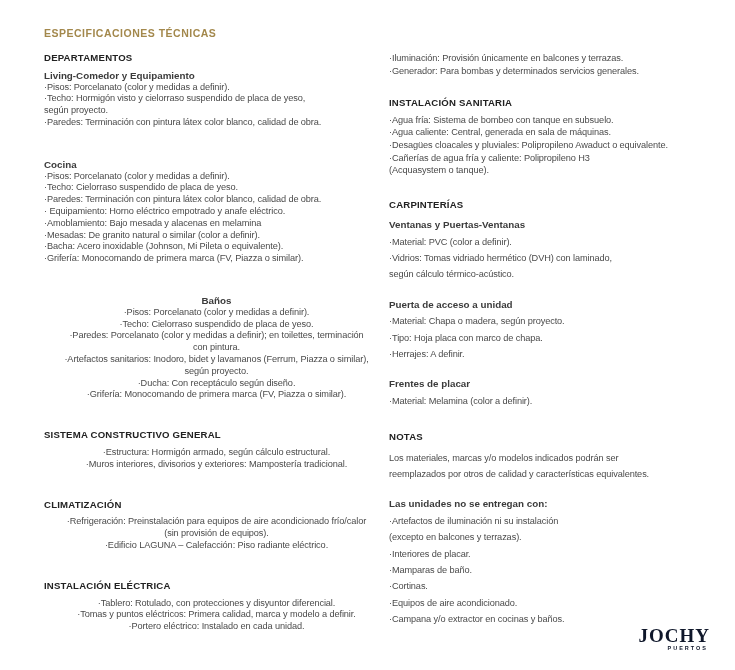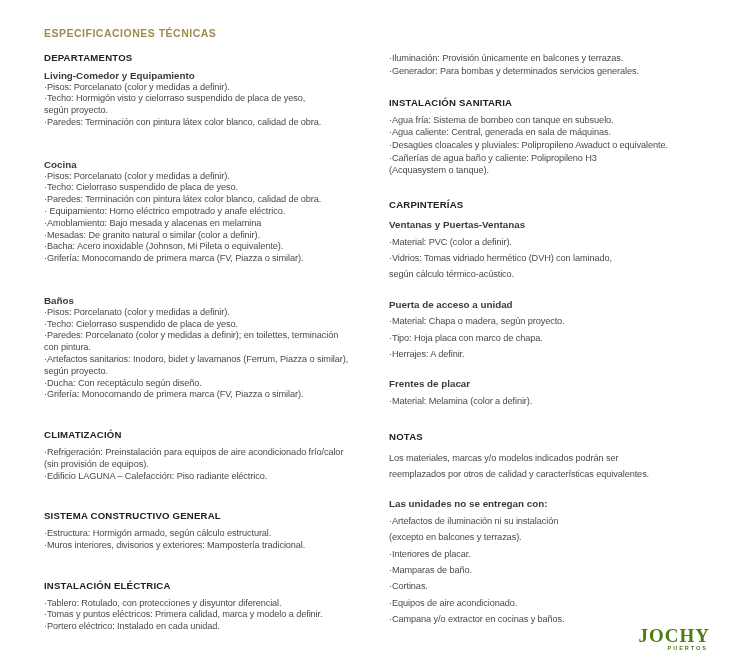--- a/index.html
+++ b/index.html
@@ -46,40 +46,40 @@
     font-size: 9.2px;
     font-weight: 400;
     letter-spacing: -0.1px;
     color: #4a4a4a;
     white-space: nowrap;
   }
 
   
   .col-left .line, .col-left .sub-heading, .col-left .sec-heading { line-height: 11.8px; }
   .col-left .group { margin-bottom: 30px; }
-  .col-left .group:last-child { margin-bottom: 0; }
+  .col-left .group:last-child { margin-bottom: 0; text-align: center; }
   .col-left .section { margin-bottom: 28px; }
   .col-left .section:last-child { margin-bottom: 0; }
 
   
   .col-right .line, .col-right .sub-heading, .col-right .sec-heading { line-height: 16.4px; }
   .col-right .section:nth-child(-n+2) .line,
   .col-right .section:nth-child(-n+2) .sec-heading { line-height: 12.6px; }
   .col-right .group { margin-bottom: 14px; }
   .col-right .group:last-child { margin-bottom: 0; }
   .col-right .section { margin-bottom: 20px; }
   .col-right .section:last-child { margin-bottom: 0; }
   .col-right .sec-heading { margin-bottom: 4px; }
 
   .logo {
     position: absolute;
     right: 25px;
     bottom: 18px;
     text-align: right;
-    color: #4d7c0f;
+    color: #0f172a;
     margin-top: 40px;
   }
   .logo-brand {
     font-family: "Liberation Serif", serif;
     font-size: 19px;
     font-weight: 700;
     letter-spacing: 1px;
     line-height: 18px;
   }
   .logo-tagline {
@@ -123,35 +123,35 @@
             <p class="line">·Techo: Cielorraso suspendido de placa de yeso.</p>
             <p class="line">·Paredes: Porcelanato (color y medidas a definir); en toilettes, terminación</p>
             <p class="line">con pintura.</p>
             <p class="line">·Artefactos sanitarios: Inodoro, bidet y lavamanos (Ferrum, Piazza o similar),</p>
             <p class="line">según proyecto.</p>
             <p class="line">·Ducha: Con receptáculo según diseño.</p>
             <p class="line">·Grifería: Monocomando de primera marca (FV, Piazza o similar).</p>
           </div>
         </section>
         <section class="section">
+          <h2 class="sec-heading">SISTEMA CONSTRUCTIVO GENERAL</h2>
+          <div class="group">
+            <p class="line">·Estructura: Hormigón armado, según cálculo estructural.</p>
+            <p class="line">·Muros interiores, divisorios y exteriores: Mampostería tradicional.</p>
+          </div>
+        </section>
+        <section class="section">
           <h2 class="sec-heading">CLIMATIZACIÓN</h2>
           <div class="group">
             <p class="line">·Refrigeración: Preinstalación para equipos de aire acondicionado frío/calor</p>
             <p class="line">(sin provisión de equipos).</p>
             <p class="line">·Edificio LAGUNA – Calefacción: Piso radiante eléctrico.</p>
           </div>
         </section>
         <section class="section">
-          <h2 class="sec-heading">SISTEMA CONSTRUCTIVO GENERAL</h2>
-          <div class="group">
-            <p class="line">·Estructura: Hormigón armado, según cálculo estructural.</p>
-            <p class="line">·Muros interiores, divisorios y exteriores: Mampostería tradicional.</p>
-          </div>
-        </section>
-        <section class="section">
           <h2 class="sec-heading">INSTALACIÓN ELÉCTRICA</h2>
           <div class="group">
             <p class="line">·Tablero: Rotulado, con protecciones y disyuntor diferencial.</p>
             <p class="line">·Tomas y puntos eléctricos: Primera calidad, marca y modelo a definir.</p>
             <p class="line">·Portero eléctrico: Instalado en cada unidad.</p>
           </div>
         </section>
       </div>
     <div class="col col-right" id="col-right">
         <section class="section">
@@ -159,21 +159,21 @@
             <p class="line">·Iluminación: Provisión únicamente en balcones y terrazas.</p>
             <p class="line">·Generador: Para bombas y determinados servicios generales.</p>
           </div>
         </section>
         <section class="section">
           <h2 class="sec-heading">INSTALACIÓN SANITARIA</h2>
           <div class="group">
             <p class="line">·Agua fría: Sistema de bombeo con tanque en subsuelo.</p>
             <p class="line">·Agua caliente: Central, generada en sala de máquinas.</p>
             <p class="line">·Desagües cloacales y pluviales: Polipropileno Awaduct o equivalente.</p>
-            <p class="line">·Cañerías de agua baño y caliente: Polipropileno H3</p>
+            <p class="line">·Cañerías de agua fría y caliente: Polipropileno H3</p>
             <p class="line">(Acquasystem o tanque).</p>
           </div>
         </section>
         <section class="section">
           <h2 class="sec-heading">CARPINTERÍAS</h2>
           <div class="group">
             <h3 class="sub-heading">Ventanas y Puertas-Ventanas</h3>
             <p class="line">·Material: PVC (color a definir).</p>
             <p class="line">·Vidrios: Tomas vidriado hermético (DVH) con laminado,</p>
             <p class="line">según cálculo térmico-acústico.</p>

